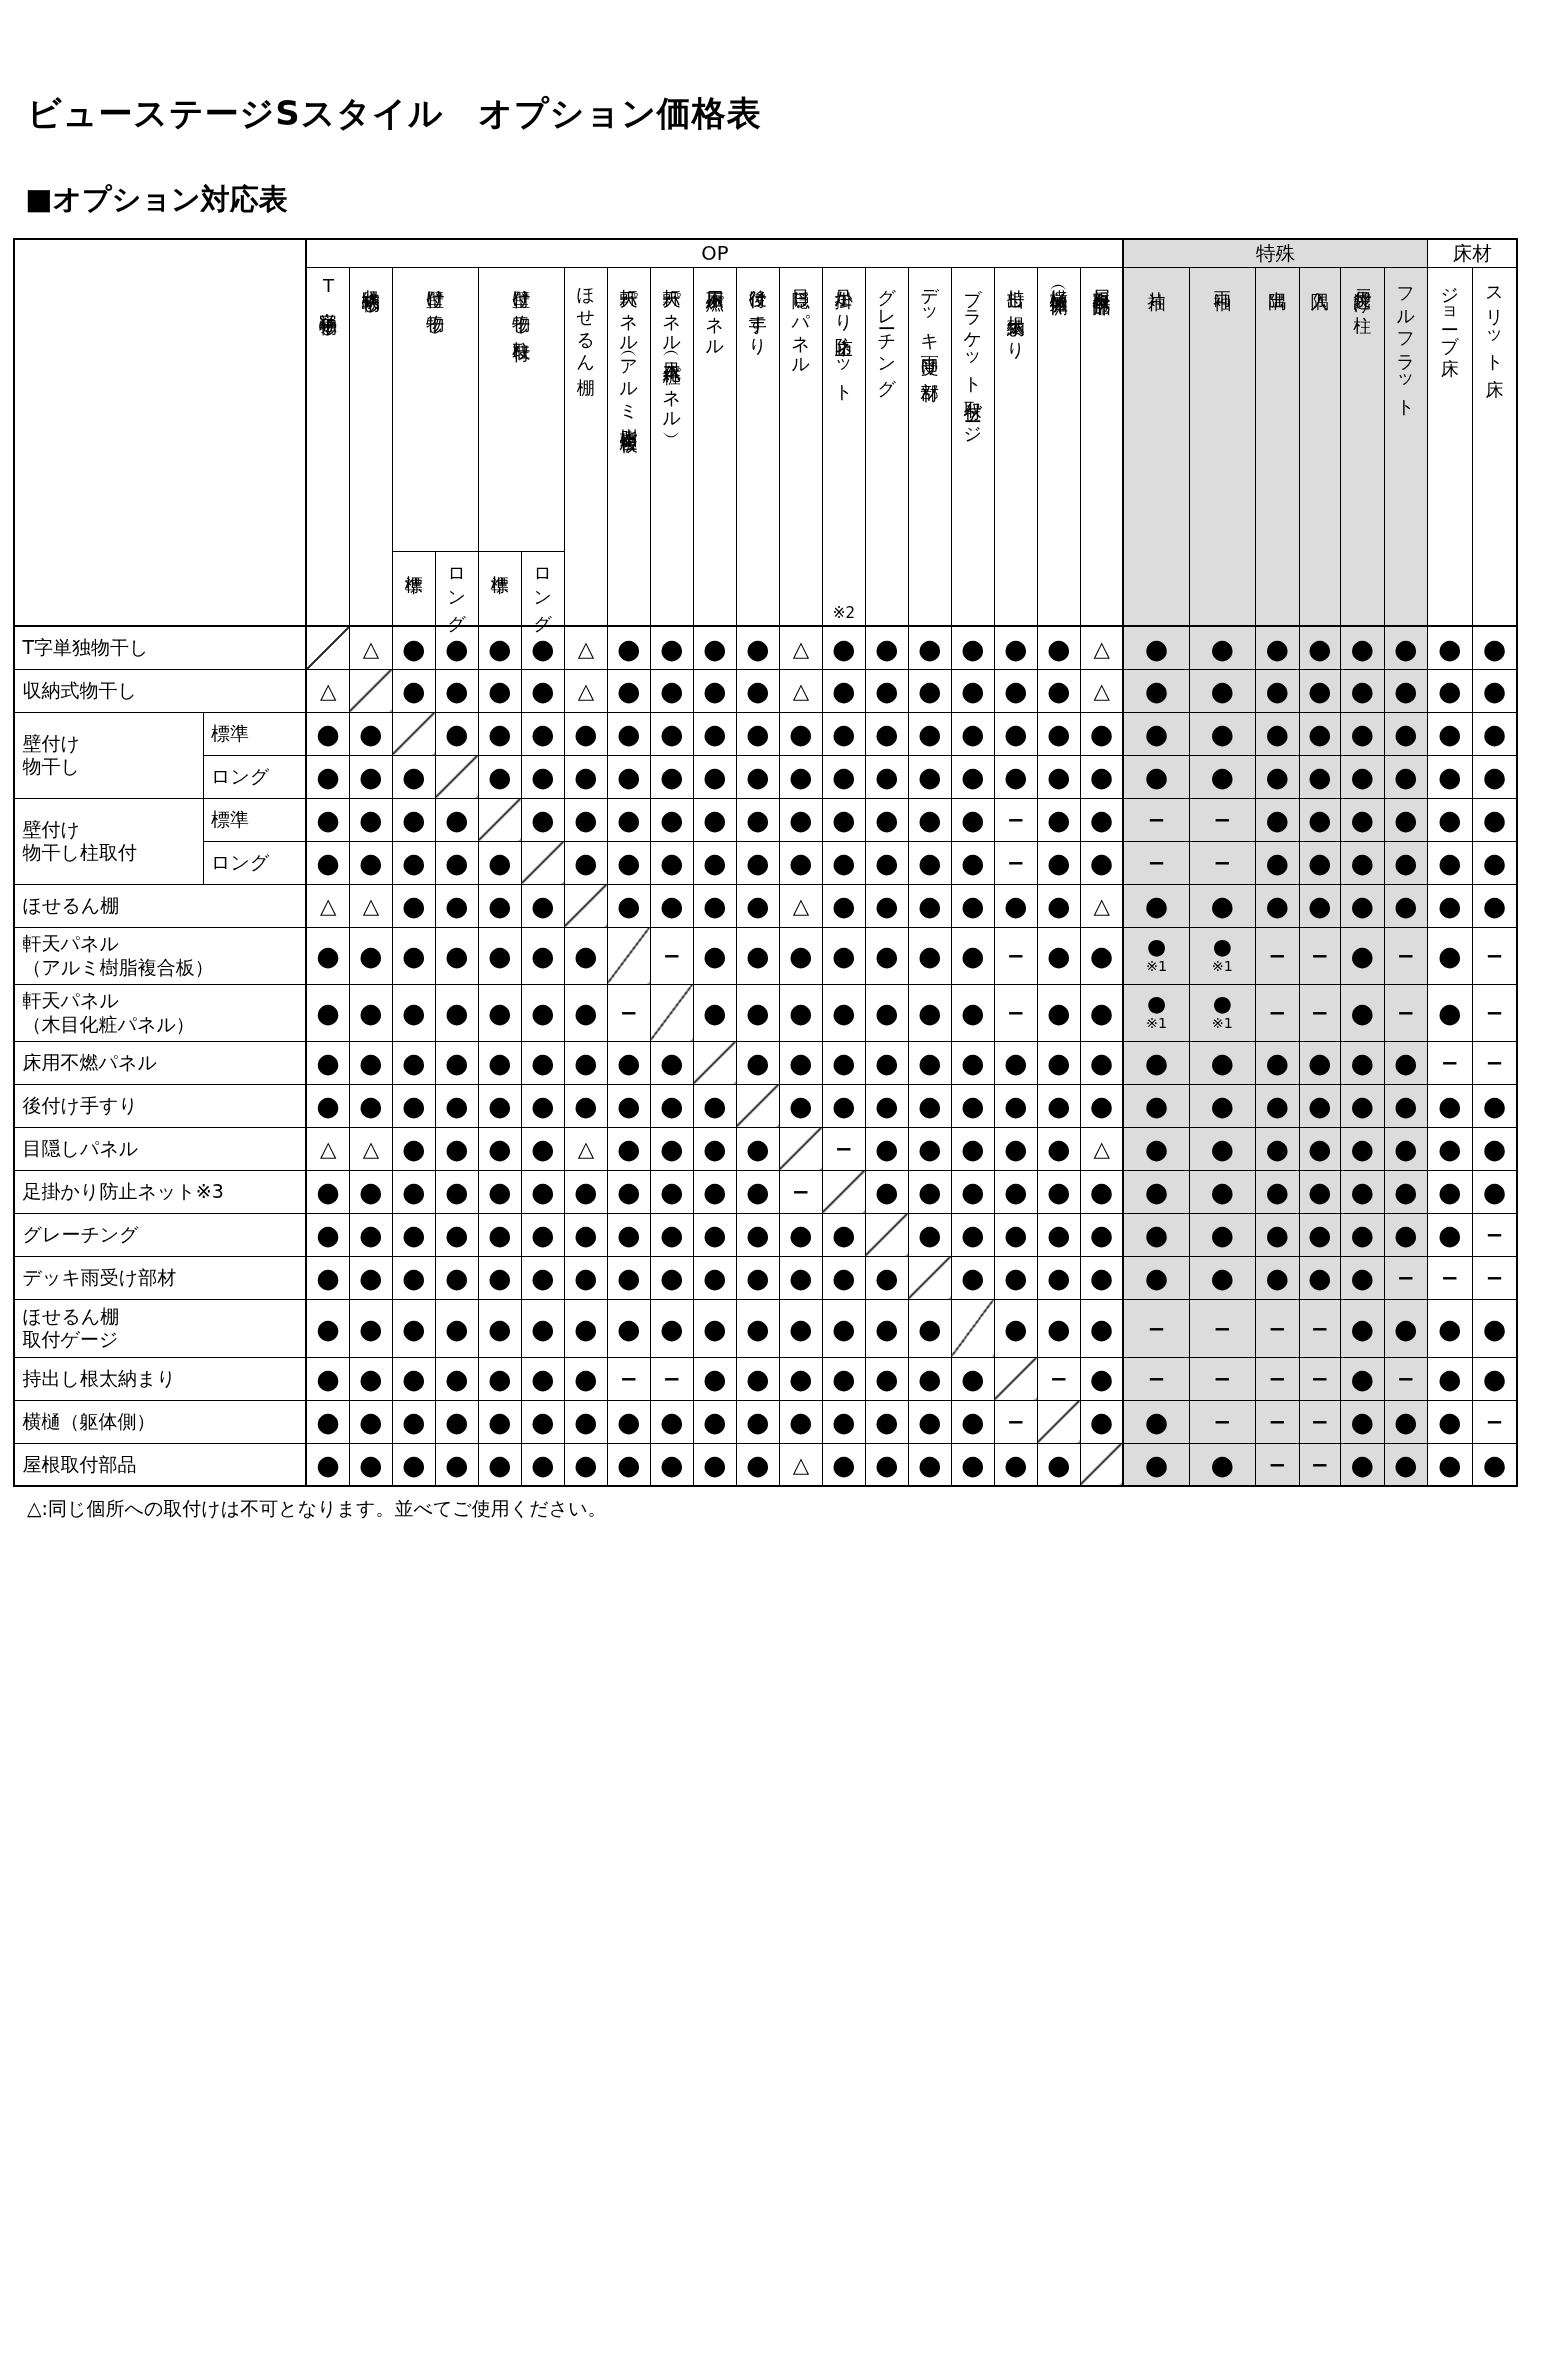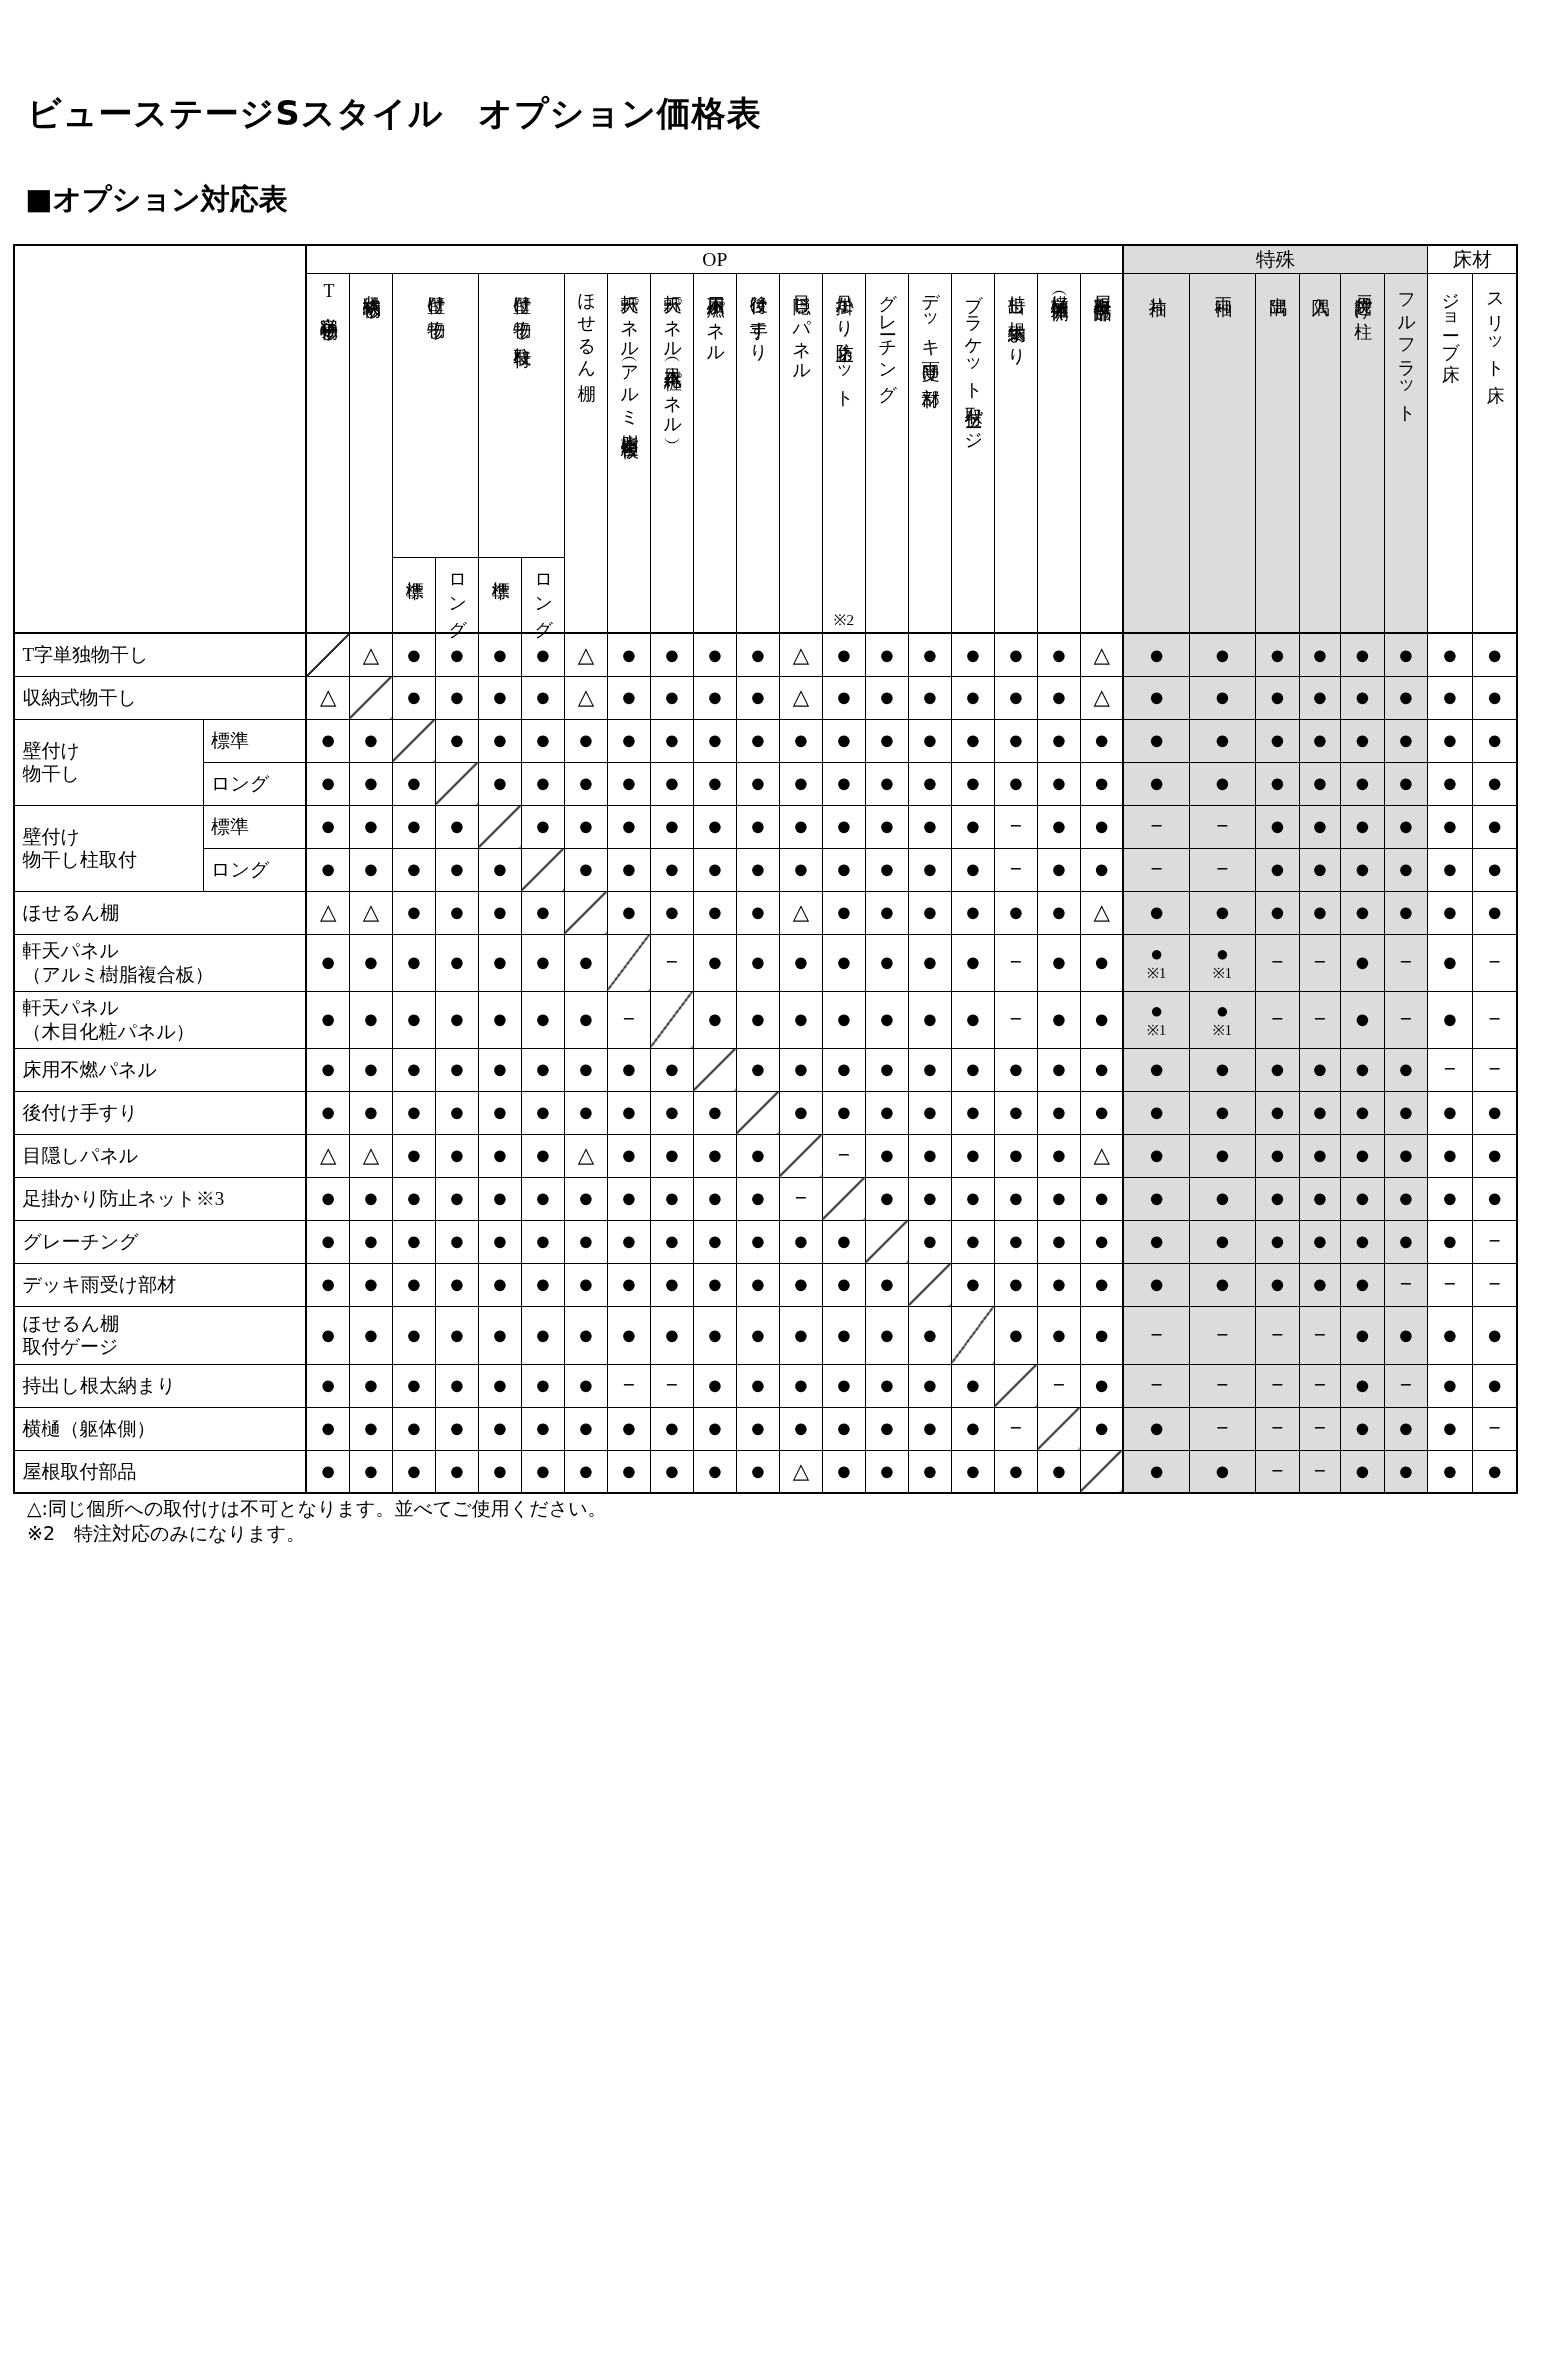--- a/index.html
+++ b/index.html
@@ -1,20 +1,20 @@
 <!DOCTYPE html>
 <html style="--shade: #dcdcdc;font-size:14.3px"><head>
 <meta charset="utf-8">
 <style>
   html,body{margin:0;padding:0;}
   body{width:1553px;height:2377px;background:#ffffff;position:relative;
        font-family:"DejaVu Sans","Liberation Sans",sans-serif;color:#000;}
   .title{position:absolute;left:27px;top:68px;font-size:34px;font-weight:800;letter-spacing:0.9px;}
   .section-title{position:absolute;left:25px;top:180px;font-size:29px;font-weight:700;}
-  .tablewrap{position:absolute;left:13.4px;top:244px;font-family:Liberation Serif, serif;}
+  .tablewrap{position:absolute;left:13.4px;top:238px;}
   table{border-collapse:collapse;table-layout:fixed;border:2.7px solid #000;}
   th,td{border:0.9px solid #000;padding:0;font-weight:normal;position:relative;box-sizing:border-box;}
   .shaded{background:var(--shade,#dcdcdc);}
   .grouphead{font-size:19.6px;text-align:center;vertical-align:middle;}
   .vhead{vertical-align:top;text-align:center;}
   .vlabel{writing-mode:vertical-rl;text-orientation:upright;font-size:18px;line-height:1.1;
           letter-spacing:1.8px;display:inline-block;margin-top:7.1px;}
   .vnote{position:absolute;bottom:3.6px;left:0;right:0;text-align:center;font-size:15px;}
   .subcell .vlabel{margin-top:3.6px;font-size:18px;}
   .rowlabel{font-size:19px;text-align:left;padding:1.8px 3.6px 1.8px 7.1px;white-space:pre-line;
@@ -701,15 +701,14 @@
           <td class="sym shaded sym-b">●</td>
           <td class="sym shaded sym-b">●</td>
           <td class="sym sym-b">●</td>
           <td class="sym sym-b">●</td>
         </tr>
       </tbody>
     </table>
   </div>
 <div class="footnotes">
     <div>△:同じ個所への取付けは不可となります。並べてご使用ください。</div>
-    <div>※2　特注対応のみになります。</div>
   </div>
 
 
 </body></html>

